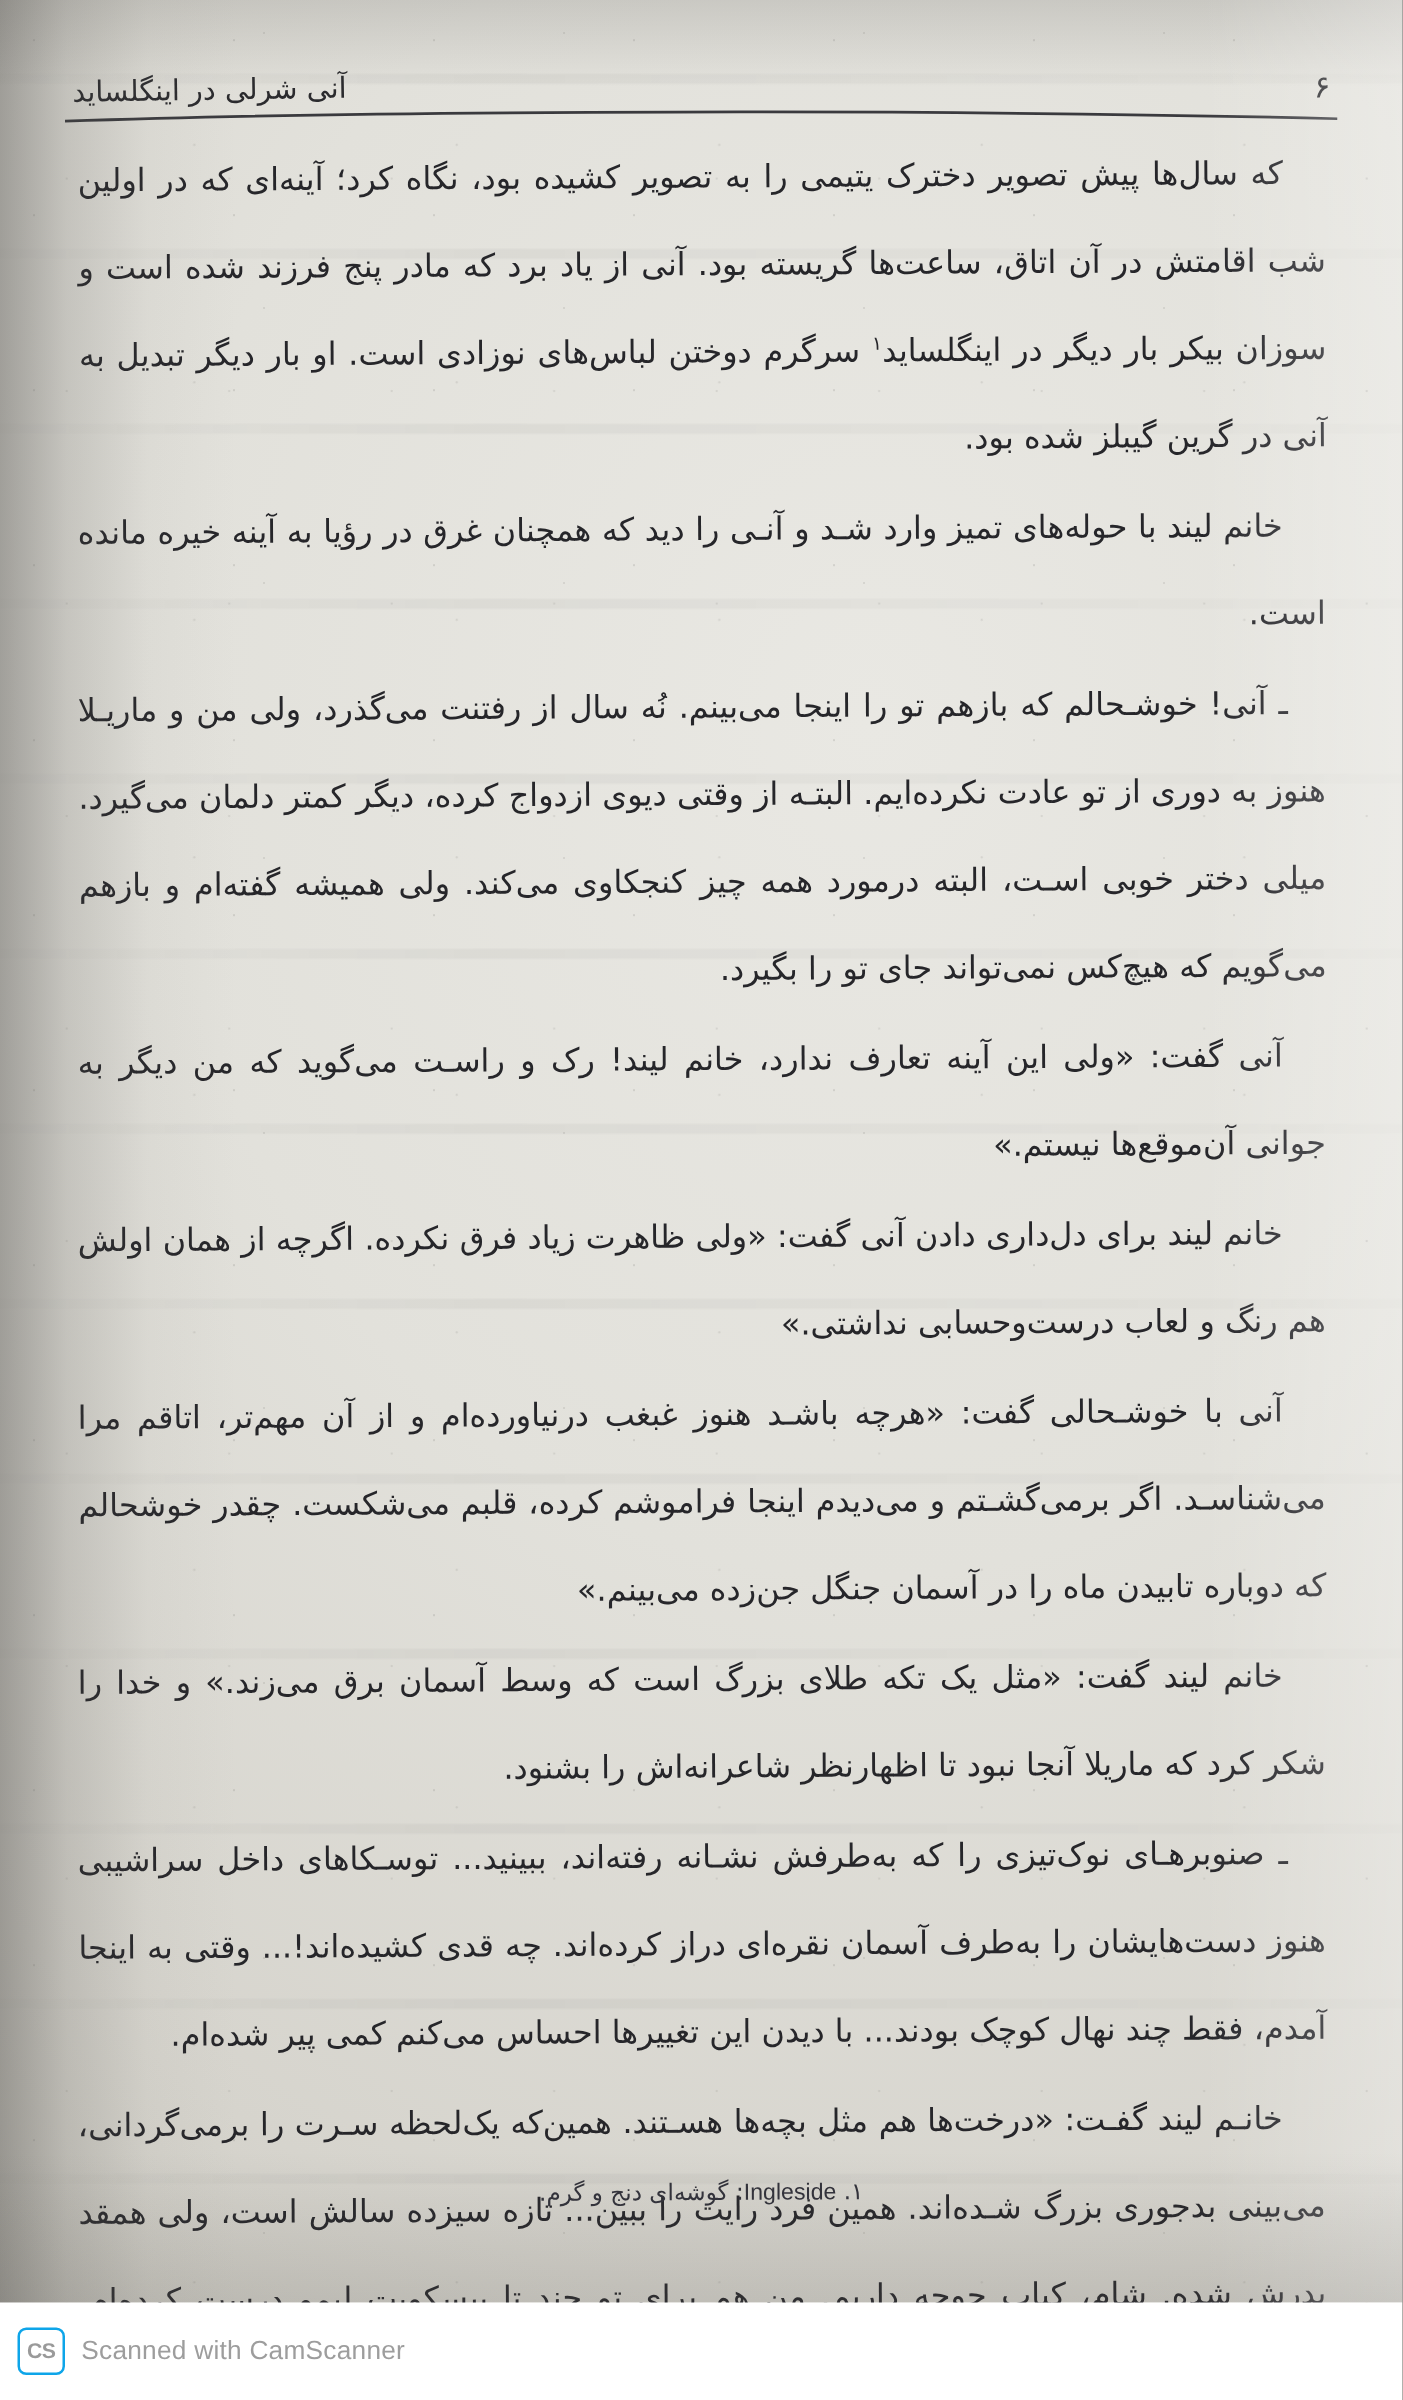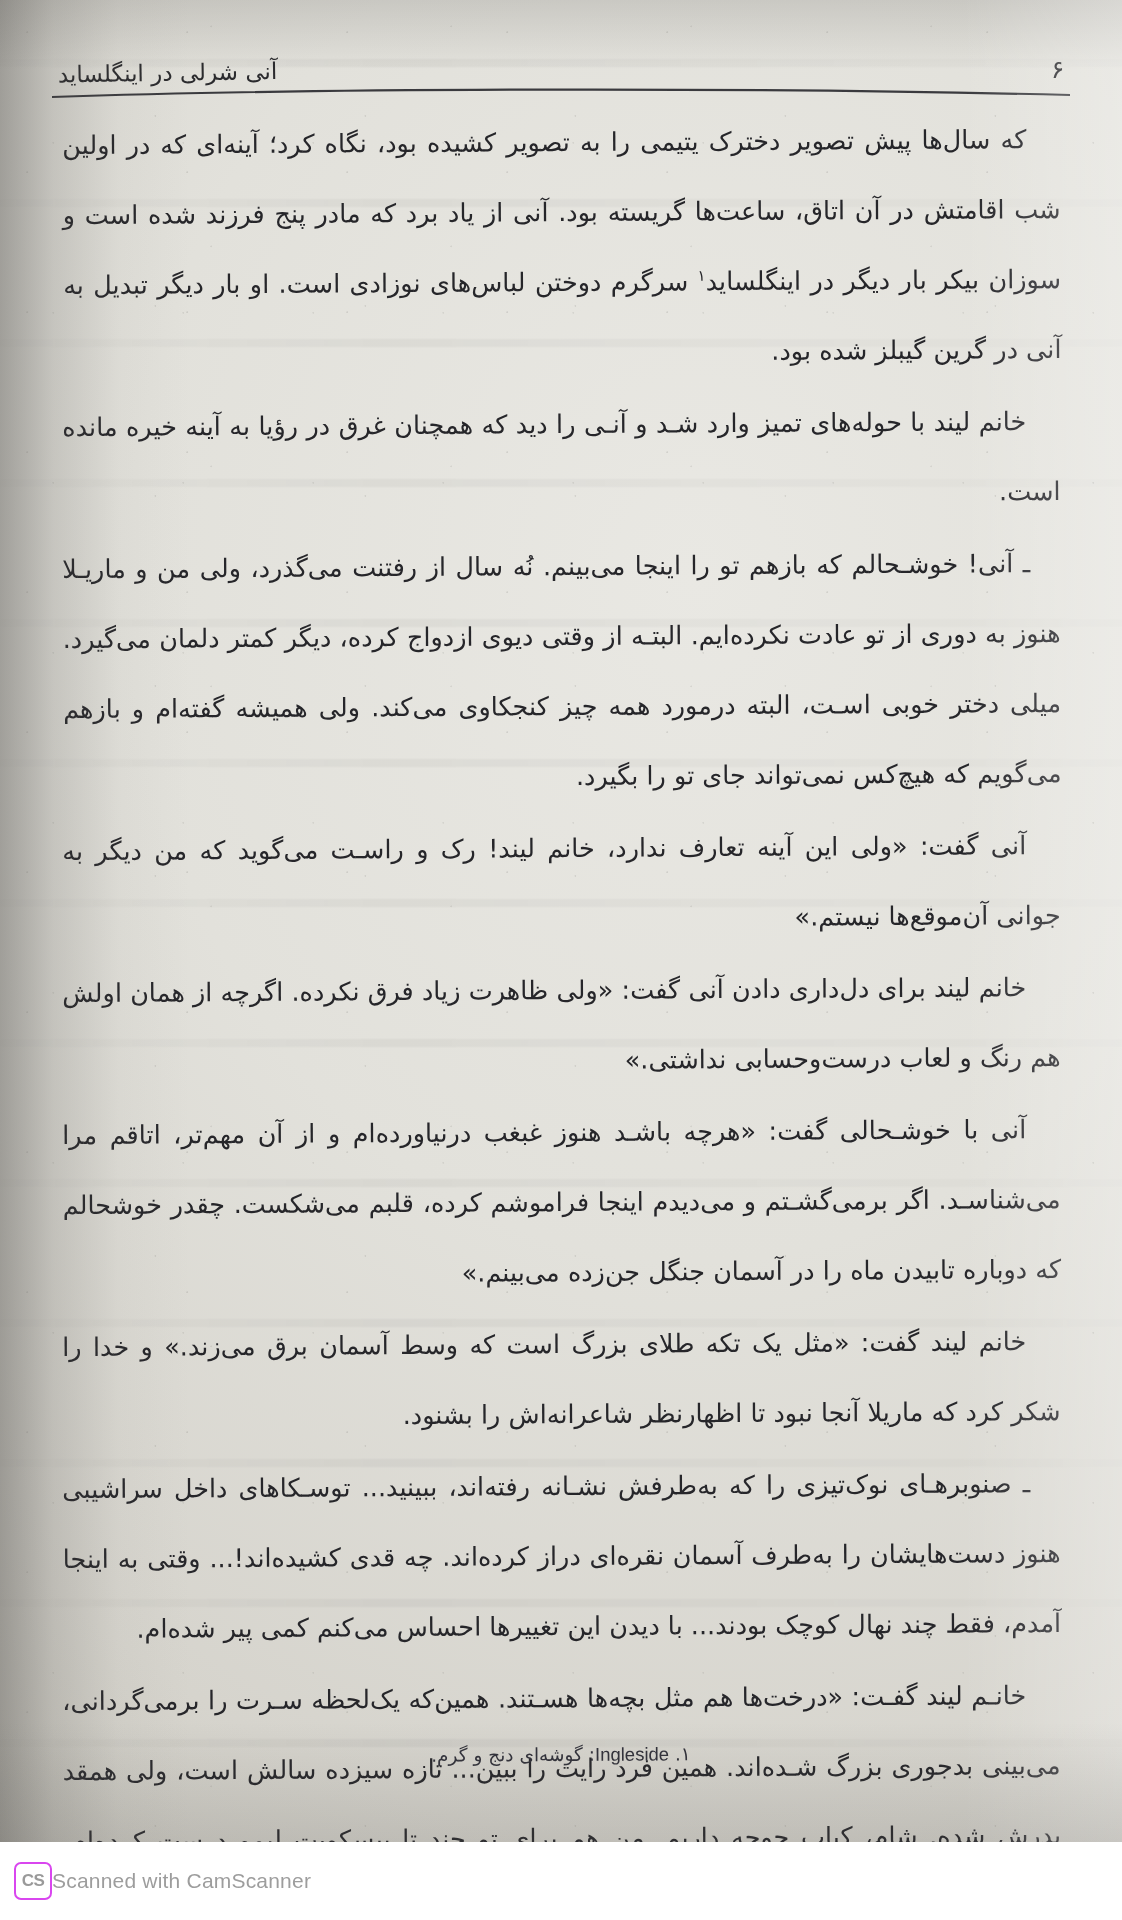--- a/index.html
+++ b/index.html
@@ -165,33 +165,34 @@
     background: #ffffff;
     display: flex;
     align-items: center;
     direction: ltr;
     padding-left: 14px;
     box-sizing: border-box;
   }
   .cs-badge {
     width: 34px;
     height: 34px;
-    border: 2px solid #d946ef;
+    border: 2px solid #0ea5e9;
     border-radius: 7px;
     color: #9a9a9a;
     font-size: 17px;
     font-weight: bold;
     font-family: "Liberation Sans", sans-serif;
     display: flex;
     align-items: center;
     justify-content: center;
     letter-spacing: -0.5px;
     flex: none;
   }
   .cs-text {
+    margin-left: 13px;
     color: #9d9d9d;
     font-size: 21px;
     font-family: "Liberation Sans", sans-serif;
     letter-spacing: 0.2px;
   }
 
   
   .speckle {
     position: absolute;
     inset: 0;

